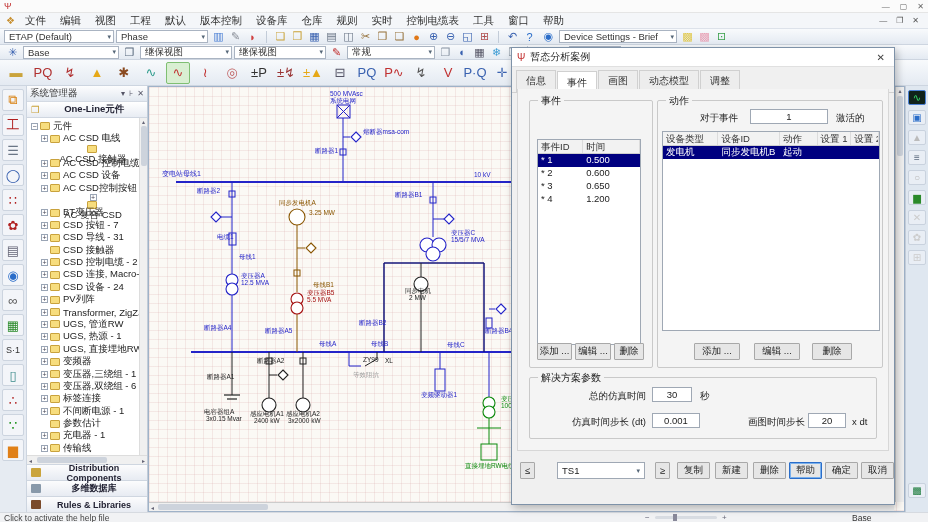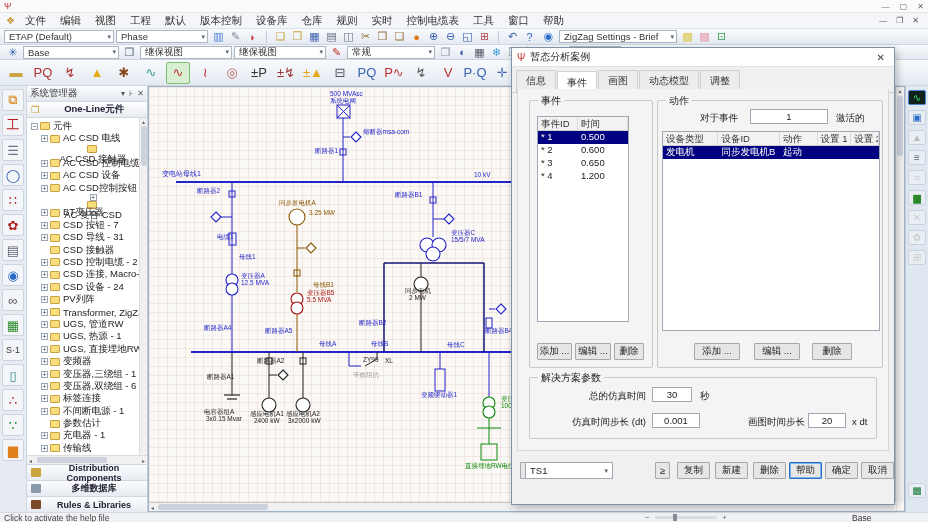--- a/index.html
+++ b/index.html
@@ -196,21 +196,21 @@
         <span class="ib" style="color: rgb(58, 98, 176);">◱</span>
         <span class="ib" style="color: rgb(176, 80, 80);">⊞</span>
       </span>
     <span class="sep"></span>
     <span class="icons" style="display:flex">
         <span class="ib" style="color: rgb(58, 98, 176);">↶</span>
         <span class="ib" style="color: rgb(42, 109, 201);">?</span>
       </span>
     <span class="ib" style="color:#2a6dc9">◉</span>
     <span class="combo" style="width:118px">
-      <span>ZigZag Settings - Brief</span>
+      <span>Device Settings - Brief</span>
         <span class="car">▾</span>
       </span>
     <span class="icons" style="display:flex">
         <span class="ib" style="color: rgb(224, 200, 76);">▩</span>
         <span class="ib" style="color: rgb(232, 160, 180);">▩</span>
         <span class="ib" style="color: rgb(58, 160, 74);">⊡</span>
       </span>
   </div>
 
   <div class="tb tb2">
@@ -621,21 +621,21 @@
         <span class="dtab">信息</span>
         <span class="dtab active">事件</span>
         <span class="dtab">画图</span>
         <span class="dtab">动态模型</span>
         <span class="dtab">调整</span>
       </div>
     <div class="dlg-frame">
 
       <div class="grp" style="left:11px;top:11px;width:124px;height:268px">
         <span class="leg">事件</span>
-        <div class="dtable" style="left:7px;top:15px;width:92px;height:206px">
+        <div class="dtable" style="left:7px;top:38px;width:104px;height:206px">
           <div class="dt-head" id="ev-head">
               <span style="width: 46px;">事件ID</span>
               <span style="width: 58px;">时间</span>
             </div>
           <div id="ev-rows">
               <div class="dt-row sel">
                 <span style="width: 46px;">* 1</span>
                 <span style="width: 58px;">0.500</span>
               </div>
               <div class="dt-row">
@@ -705,20 +705,20 @@
         <span class="dlabel" style="left:218px;top:38px">画图时间步长</span>
         <span class="dfield" style="left:278px;top:35px;width:38px;height:15px">
           <span>20</span>
           </span>
         <span class="dlabel" style="left:322px;top:38px">x dt</span>
       </div>
     </div>
 
     
     <span class="dbtn" style="left:8px;top:414px;width:15px">≤</span>
-    <span class="dcombo" style="left:13px;top:414px;width:88px;height:17px">
+    <span class="dcombo" style="left:45px;top:414px;width:88px;height:17px">
       <span>TS1</span>
         <span class="car">▾</span>
       </span>
     <span class="dbtn" style="left:143px;top:414px;width:15px">≥</span>
     <span id="dlg-bottom-btns"><span class="dbtn" style="left: 165px; top: 414px; width: 33px;">复制</span><span class="dbtn" style="left: 203px; top: 414px; width: 33px;">新建</span><span class="dbtn" style="left: 241px; top: 414px; width: 33px;">删除</span><span class="dbtn focus" style="left: 277px; top: 414px; width: 33px;">帮助</span><span class="dbtn" style="left: 313px; top: 414px; width: 33px;">确定</span><span class="dbtn" style="left: 349px; top: 414px; width: 33px;">取消</span></span>
   </div>
 </div>
 
 </body></html>

